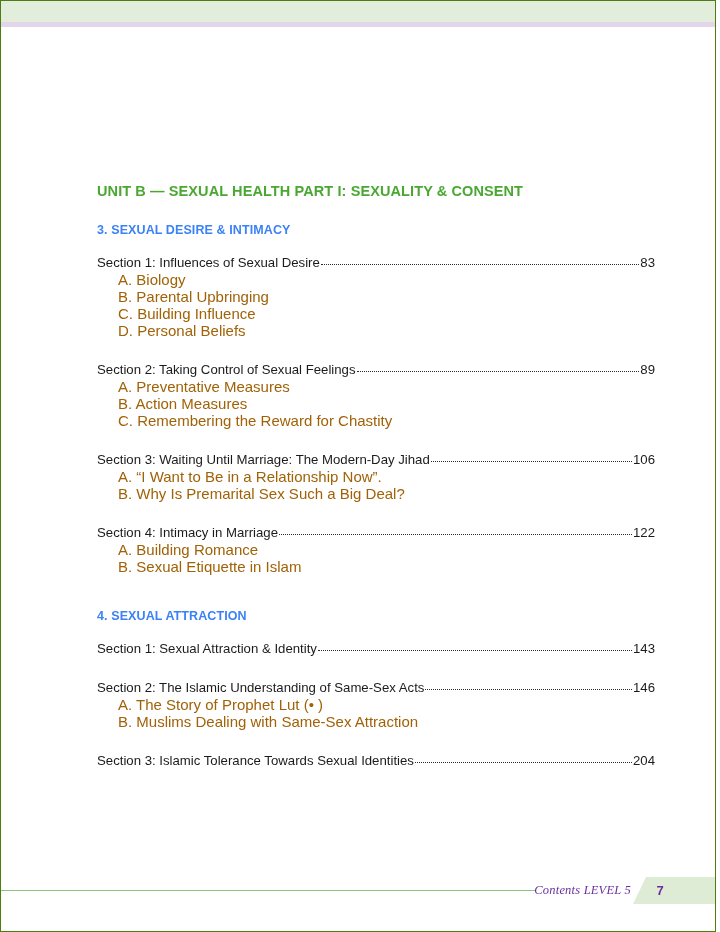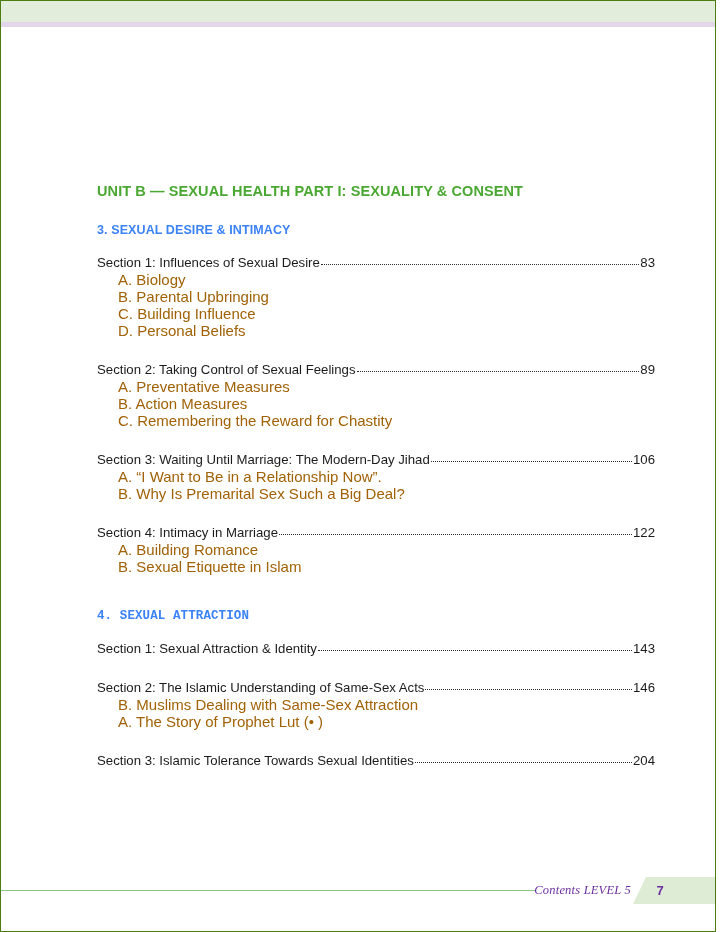--- a/index.html
+++ b/index.html
@@ -60,21 +60,20 @@
 
   .chapter-title {
     color: #3b82f6;
     font-size: 12.5px;
     font-weight: bold;
     letter-spacing: 0.1px;
     margin: 0 0 17px 0;
   }
   .chapter-title.spaced-above {
     margin-top: 34px;
-    font-family: Liberation Mono, monospace;
   }
 
   .group {
     margin-bottom: 22px;
   }
   .group:last-child {
     margin-bottom: 0;
   }
 
   
@@ -244,22 +243,22 @@
       </div>
     </div>
 
     <div class="group">
       <div class="entry">
         <span class="entry-label">Section 2: The Islamic Understanding of Same-Sex Acts</span>
         <span class="entry-leader"></span>
         <span class="entry-page">146</span>
       </div>
       <ul class="subitems">
+        <li class="subitem">A. The Story of Prophet Lut (•   )</li>
         <li class="subitem">B. Muslims Dealing with Same-Sex Attraction</li>
-        <li class="subitem">A. The Story of Prophet Lut (•   )</li>
       </ul>
     </div>
 
     <div class="group">
       <div class="entry">
         <span class="entry-label">Section 3: Islamic Tolerance Towards Sexual Identities</span>
         <span class="entry-leader"></span>
         <span class="entry-page">204</span>
       </div>
     </div>

